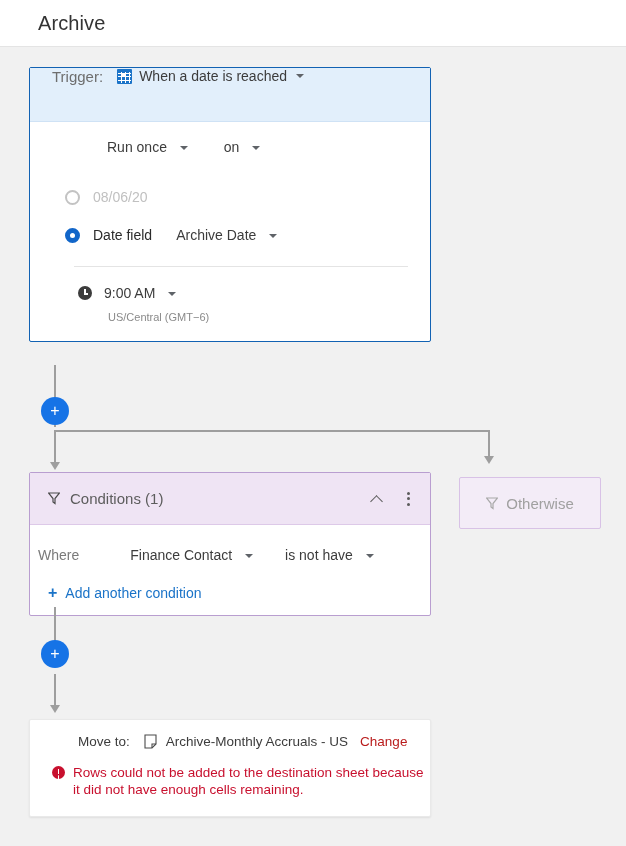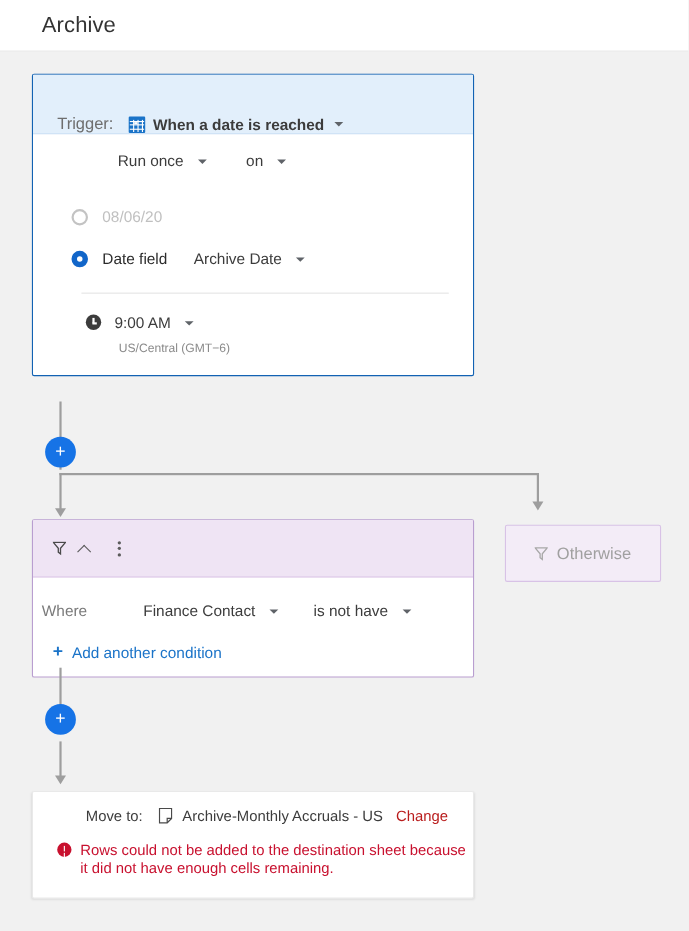--- a/index.html
+++ b/index.html
@@ -43,35 +43,34 @@
   
   #trigger-card {
     left: 29px; top: 20px; width: 402px;
     border: 1px solid #1262b3;
     border-radius: 2px;
   }
   .trigger-head {
     background: #e2effb;
     height: 54px;
     display: flex;
-    align-items: flex-end;
+    align-items: flex-start;
     padding-left: 22px;
     border-bottom: 1px solid #cfe2f5;
   }
   .trigger-label {
     font-size: 15px;
     color: #6e6e6e;
     margin-right: 14px;
   }
   .trigger-value {
     font-size: 14px;
     color: #3c3c3c;
     display: flex;
     align-items: center;
-    font-weight: bold;
   }
   .grid-icon {
     width: 15px; height: 15px;
     margin-right: 7px;
     display: inline-block;
     position: relative;
     background: #1a73c8;
     border-radius: 1px;
   }
   .grid-icon i {
@@ -374,20 +373,21 @@
   </div>
 
   <div class="card" id="conditions-card">
 
     <div class="cond-head">
       <span class="funnel-icon">
         <svg width="12" height="13" viewBox="0 0 12 13">
           <path d="M0.5 1 L11.5 1 L7 6.5 L7 11.5 L5 10 L5 6.5 Z" fill="none" stroke="#4a4a4a" stroke-width="1.2"></path>
         </svg>
       </span>
+      <span class="cond-title">Conditions (1)</span>
       <span class="chev-up"></span>
       <span class="kebab">
           <i></i>
           <i></i>
           <i></i>
         </span>
     </div>
 
     <div class="cond-body">
       <div class="where-row">

